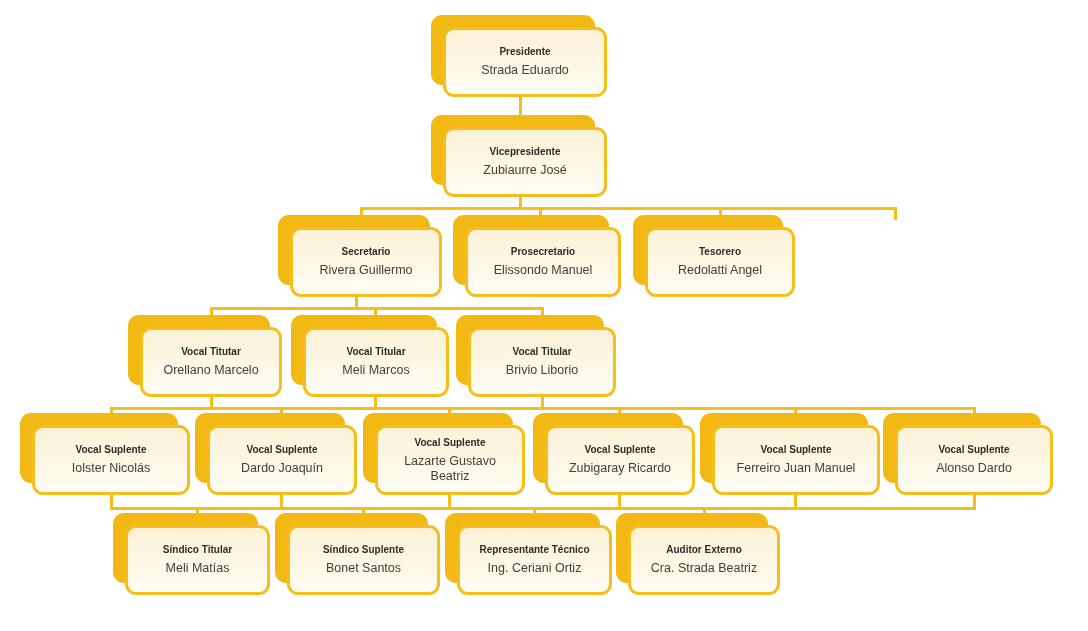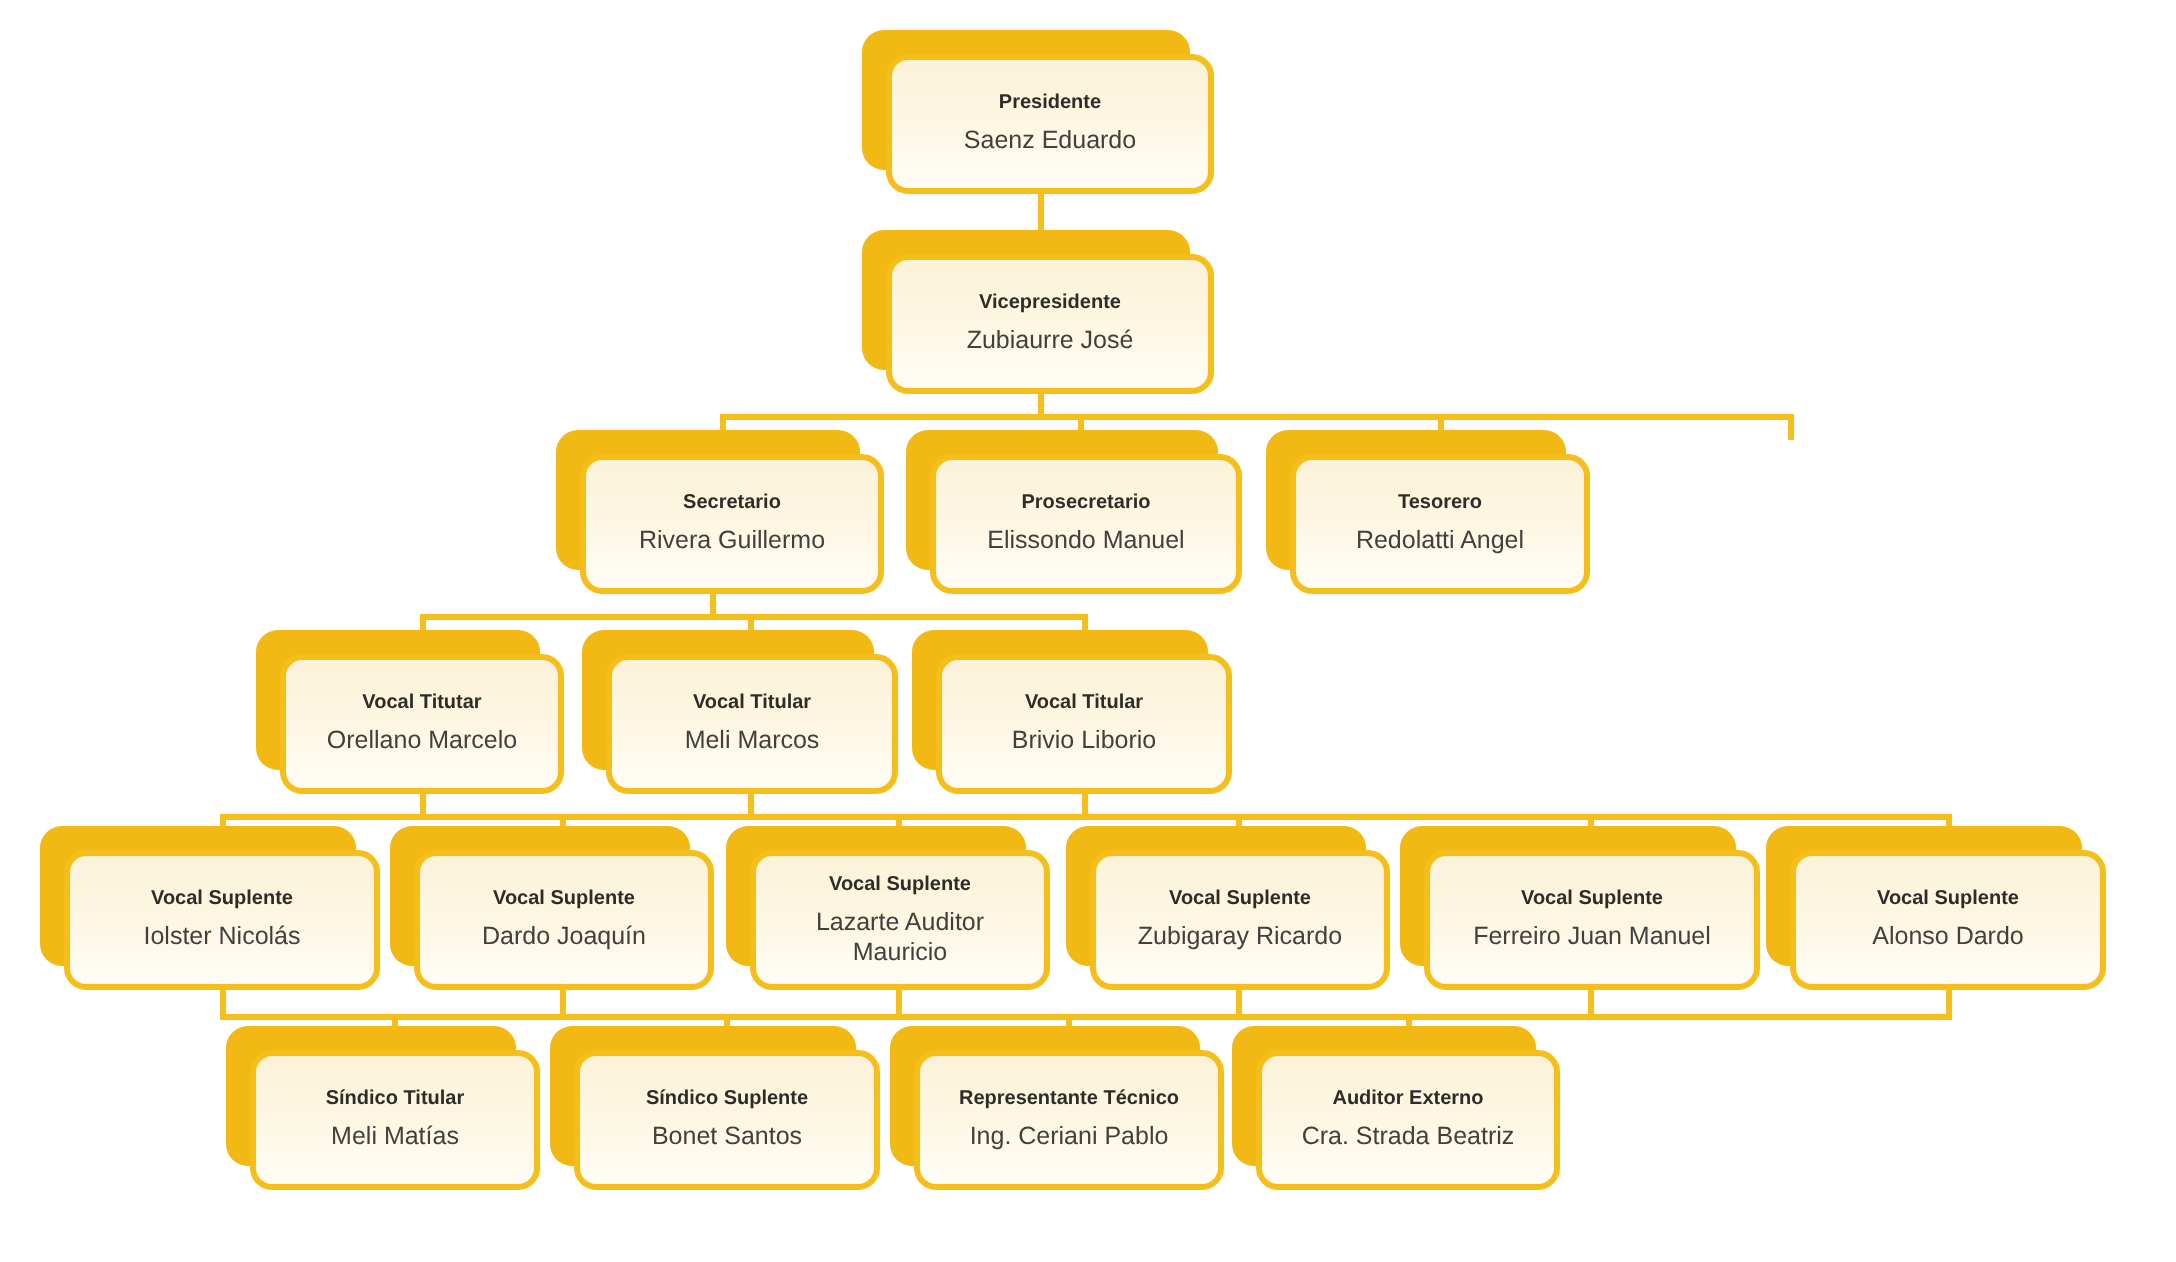--- a/index.html
+++ b/index.html
@@ -81,21 +81,21 @@
   <div class="line h" style="left:110px;top:507px;width:866px"></div>
   <div class="line v" style="left:196px;top:507px;height:11px"></div>
   <div class="line v" style="left:362px;top:507px;height:11px"></div>
   <div class="line v" style="left:533px;top:507px;height:11px"></div>
   <div class="line v" style="left:703px;top:507px;height:11px"></div>
 
   <div class="node" style="left:431px;top:15px;width:176px">
     <div class="back" style="width:164px"></div>
     <div class="front" style="width:164px">
       <div class="t">Presidente</div>
-      <div class="n">Saenz Eduardo</div>
+      <div class="n">Strada Eduardo</div>
     </div>
   </div>
 
   <div class="node" style="left:431px;top:115px;width:176px">
     <div class="back" style="width:164px"></div>
     <div class="front" style="width:164px">
       <div class="t">Vicepresidente</div>
       <div class="n">Zubiaurre José</div>
     </div>
   </div>
@@ -155,21 +155,21 @@
     <div class="back" style="width:150px"></div>
     <div class="front" style="width:150px">
       <div class="t">Vocal Suplente</div>
       <div class="n">Dardo Joaquín</div>
     </div>
   </div>
   <div class="node" style="left:363px;top:413px;width:162px">
     <div class="back" style="width:150px"></div>
     <div class="front" style="width:150px">
       <div class="t">Vocal Suplente</div>
-      <div class="n">Lazarte Auditor Mauricio</div>
+      <div class="n">Lazarte Gustavo Beatriz</div>
     </div>
   </div>
   <div class="node" style="left:533px;top:413px;width:162px">
     <div class="back" style="width:150px"></div>
     <div class="front" style="width:150px">
       <div class="t">Vocal Suplente</div>
       <div class="n">Zubigaray Ricardo</div>
     </div>
   </div>
   <div class="node" style="left:700px;top:413px;width:180px">
@@ -198,21 +198,21 @@
     <div class="back" style="width:153px"></div>
     <div class="front" style="width:153px">
       <div class="t">Síndico Suplente</div>
       <div class="n">Bonet Santos</div>
     </div>
   </div>
   <div class="node" style="left:445px;top:513px;width:167px">
     <div class="back" style="width:155px"></div>
     <div class="front" style="width:155px">
       <div class="t">Representante Técnico</div>
-      <div class="n">Ing. Ceriani Pablo</div>
+      <div class="n">Ing. Ceriani Ortiz</div>
     </div>
   </div>
   <div class="node" style="left:616px;top:513px;width:164px">
     <div class="back" style="width:152px"></div>
     <div class="front" style="width:152px">
       <div class="t">Auditor Externo</div>
       <div class="n">Cra. Strada Beatriz</div>
     </div>
   </div>
 

